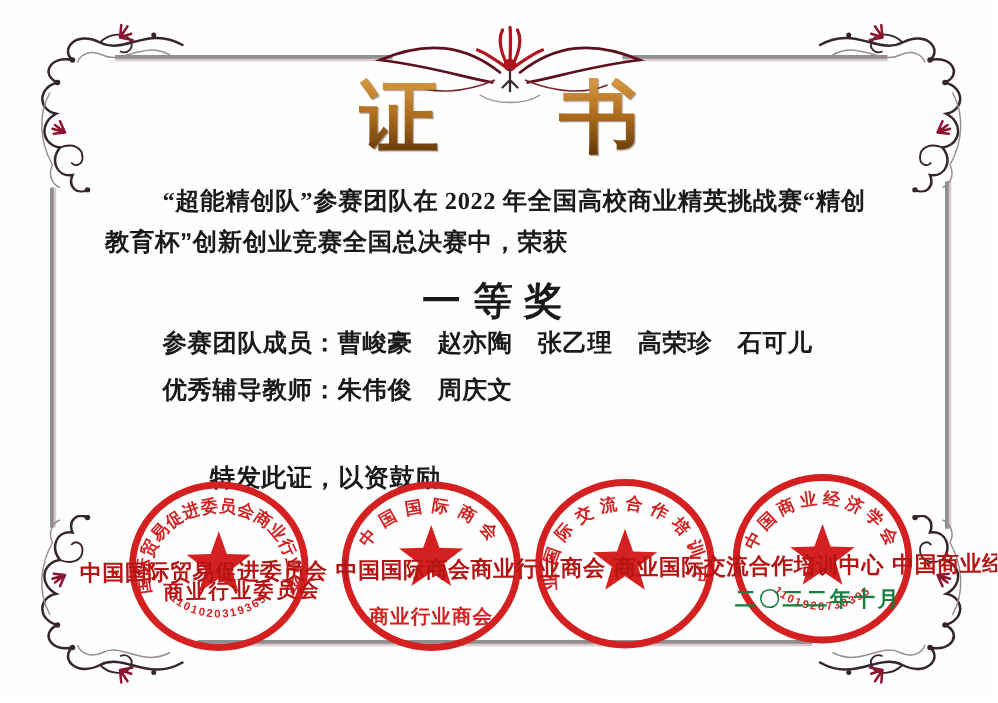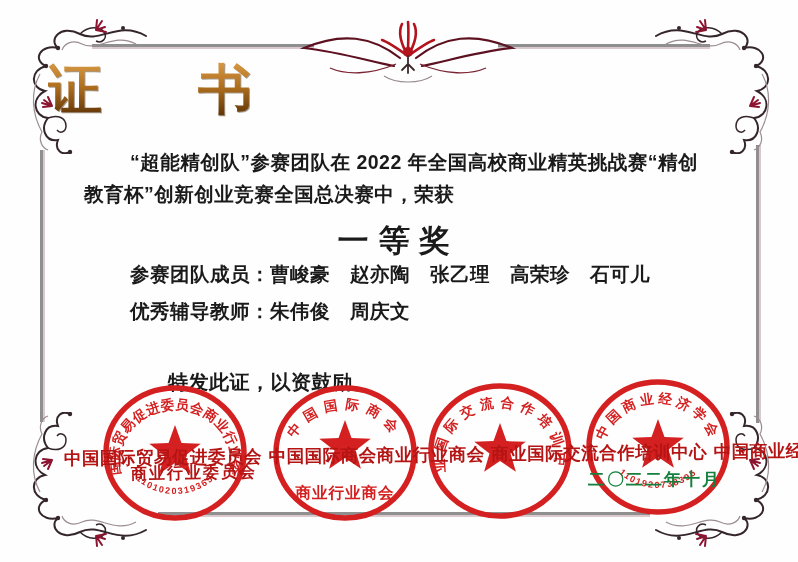--- a/index.html
+++ b/index.html
@@ -23,38 +23,39 @@
   .corner{position:absolute;width:130px;height:140px;}
   .corner.tl{left:18px;top:14px;}
   .corner.tr{right:14px;top:14px;transform:scaleX(-1);}
   .corner.bl{left:18px;bottom:10px;transform:scaleY(-1);}
   .corner.br{right:14px;bottom:10px;transform:scale(-1,-1);}
   
   .top-ornament{position:absolute;left:288px;top:18px;width:240px;height:70px;}
   
   .title{
     position:absolute;left:0;top:62px;width:100%;
-    font-family:"DejaVu Serif",serif;
-    font-size:54px;font-weight:bold;line-height:1;
+    text-align:center;
+    font-family:"DejaVu Serif",serif;
+    font-size:64px;font-weight:bold;line-height:1;
   }
   .title .char{
     display:inline-block;margin:0 48px;
     background:linear-gradient(180deg,#d89a45 0%,#b06f1d 45%,#5f3408 100%);
     -webkit-background-clip:text;background-clip:text;
     -webkit-text-fill-color:transparent;color:transparent;
     text-shadow:none;
     filter:drop-shadow(1px 1px 0 rgba(60,30,0,.45));
   }
   
   .body-text{
     position:absolute;left:84px;top:146px;width:636px;
     font-size:19.5px;font-weight:700;line-height:32px;
     letter-spacing:.5px;
   }
-  .body-text .l1{padding-left:46px;}
+  .body-text .l1{padding-left:46px;font-family:Liberation Serif, serif;}
   
   .award{
     position:absolute;left:0;top:220px;width:798px;
     text-align:center;
     font-family:"DejaVu Serif",serif;
     font-size:31px;font-weight:900;letter-spacing:10px;
     transform:skewX(-4deg);
   }
   
   .fields{position:absolute;left:130px;top:261px;font-size:19.5px;font-weight:700;}

